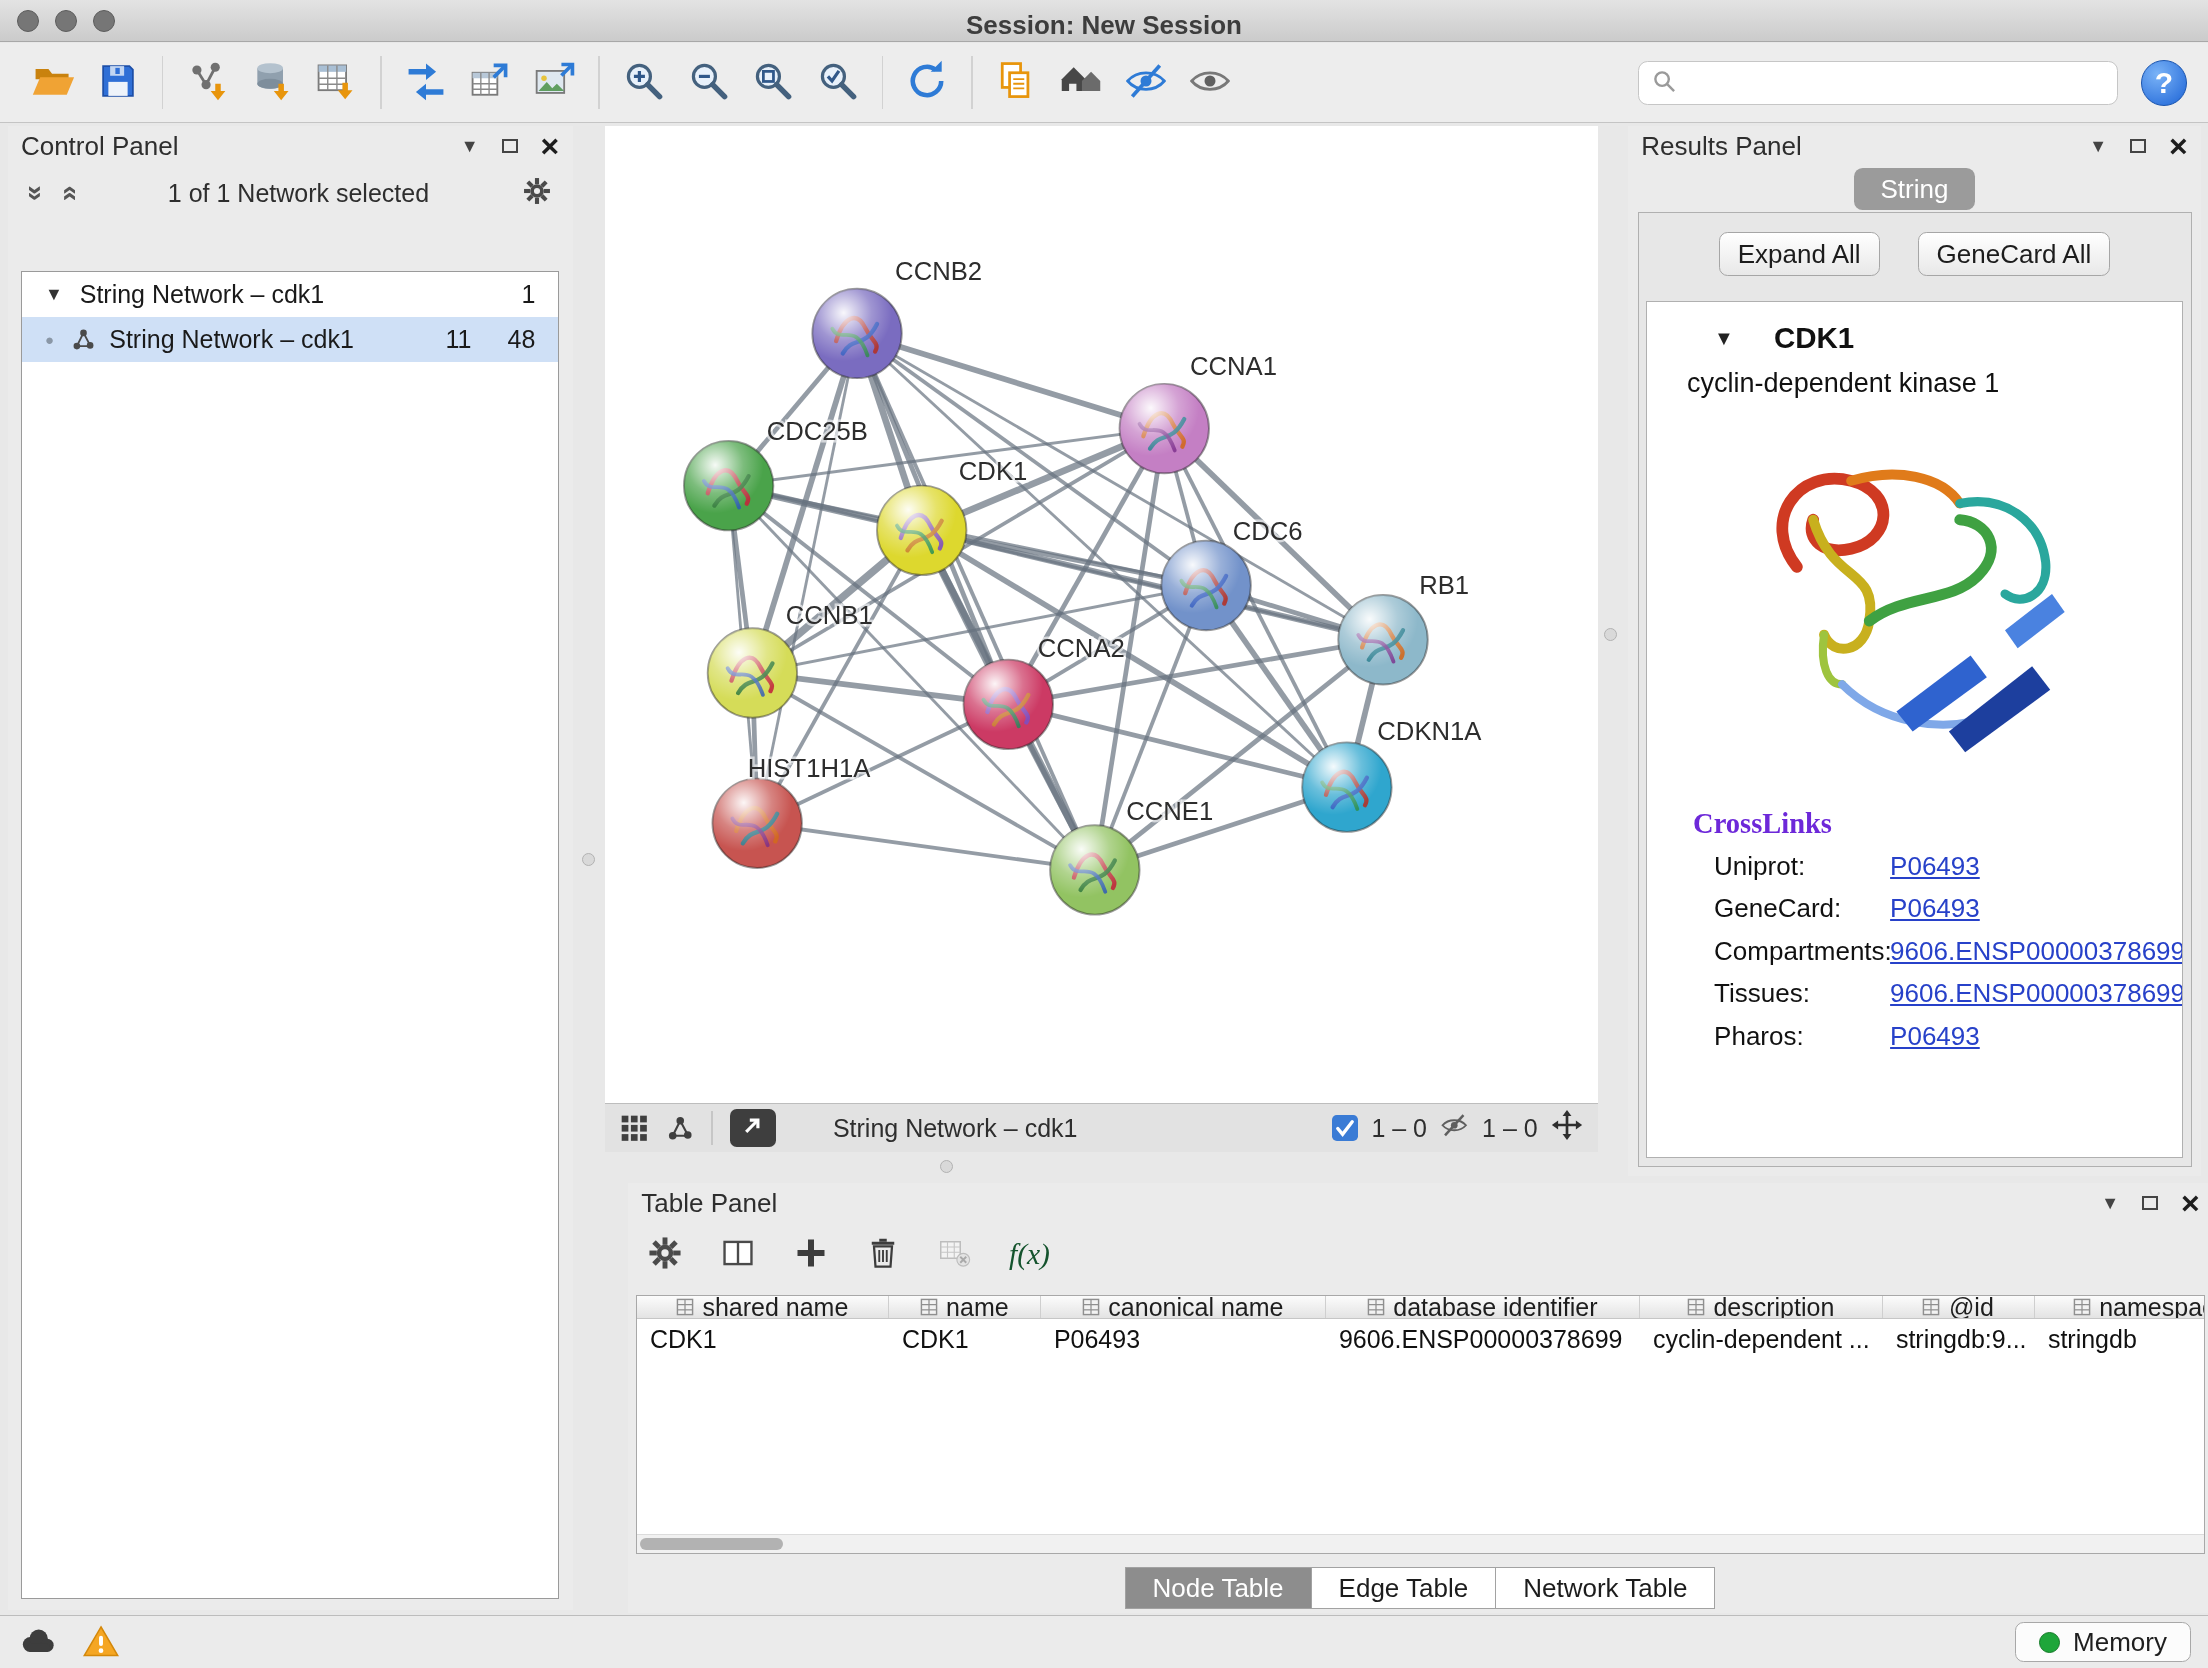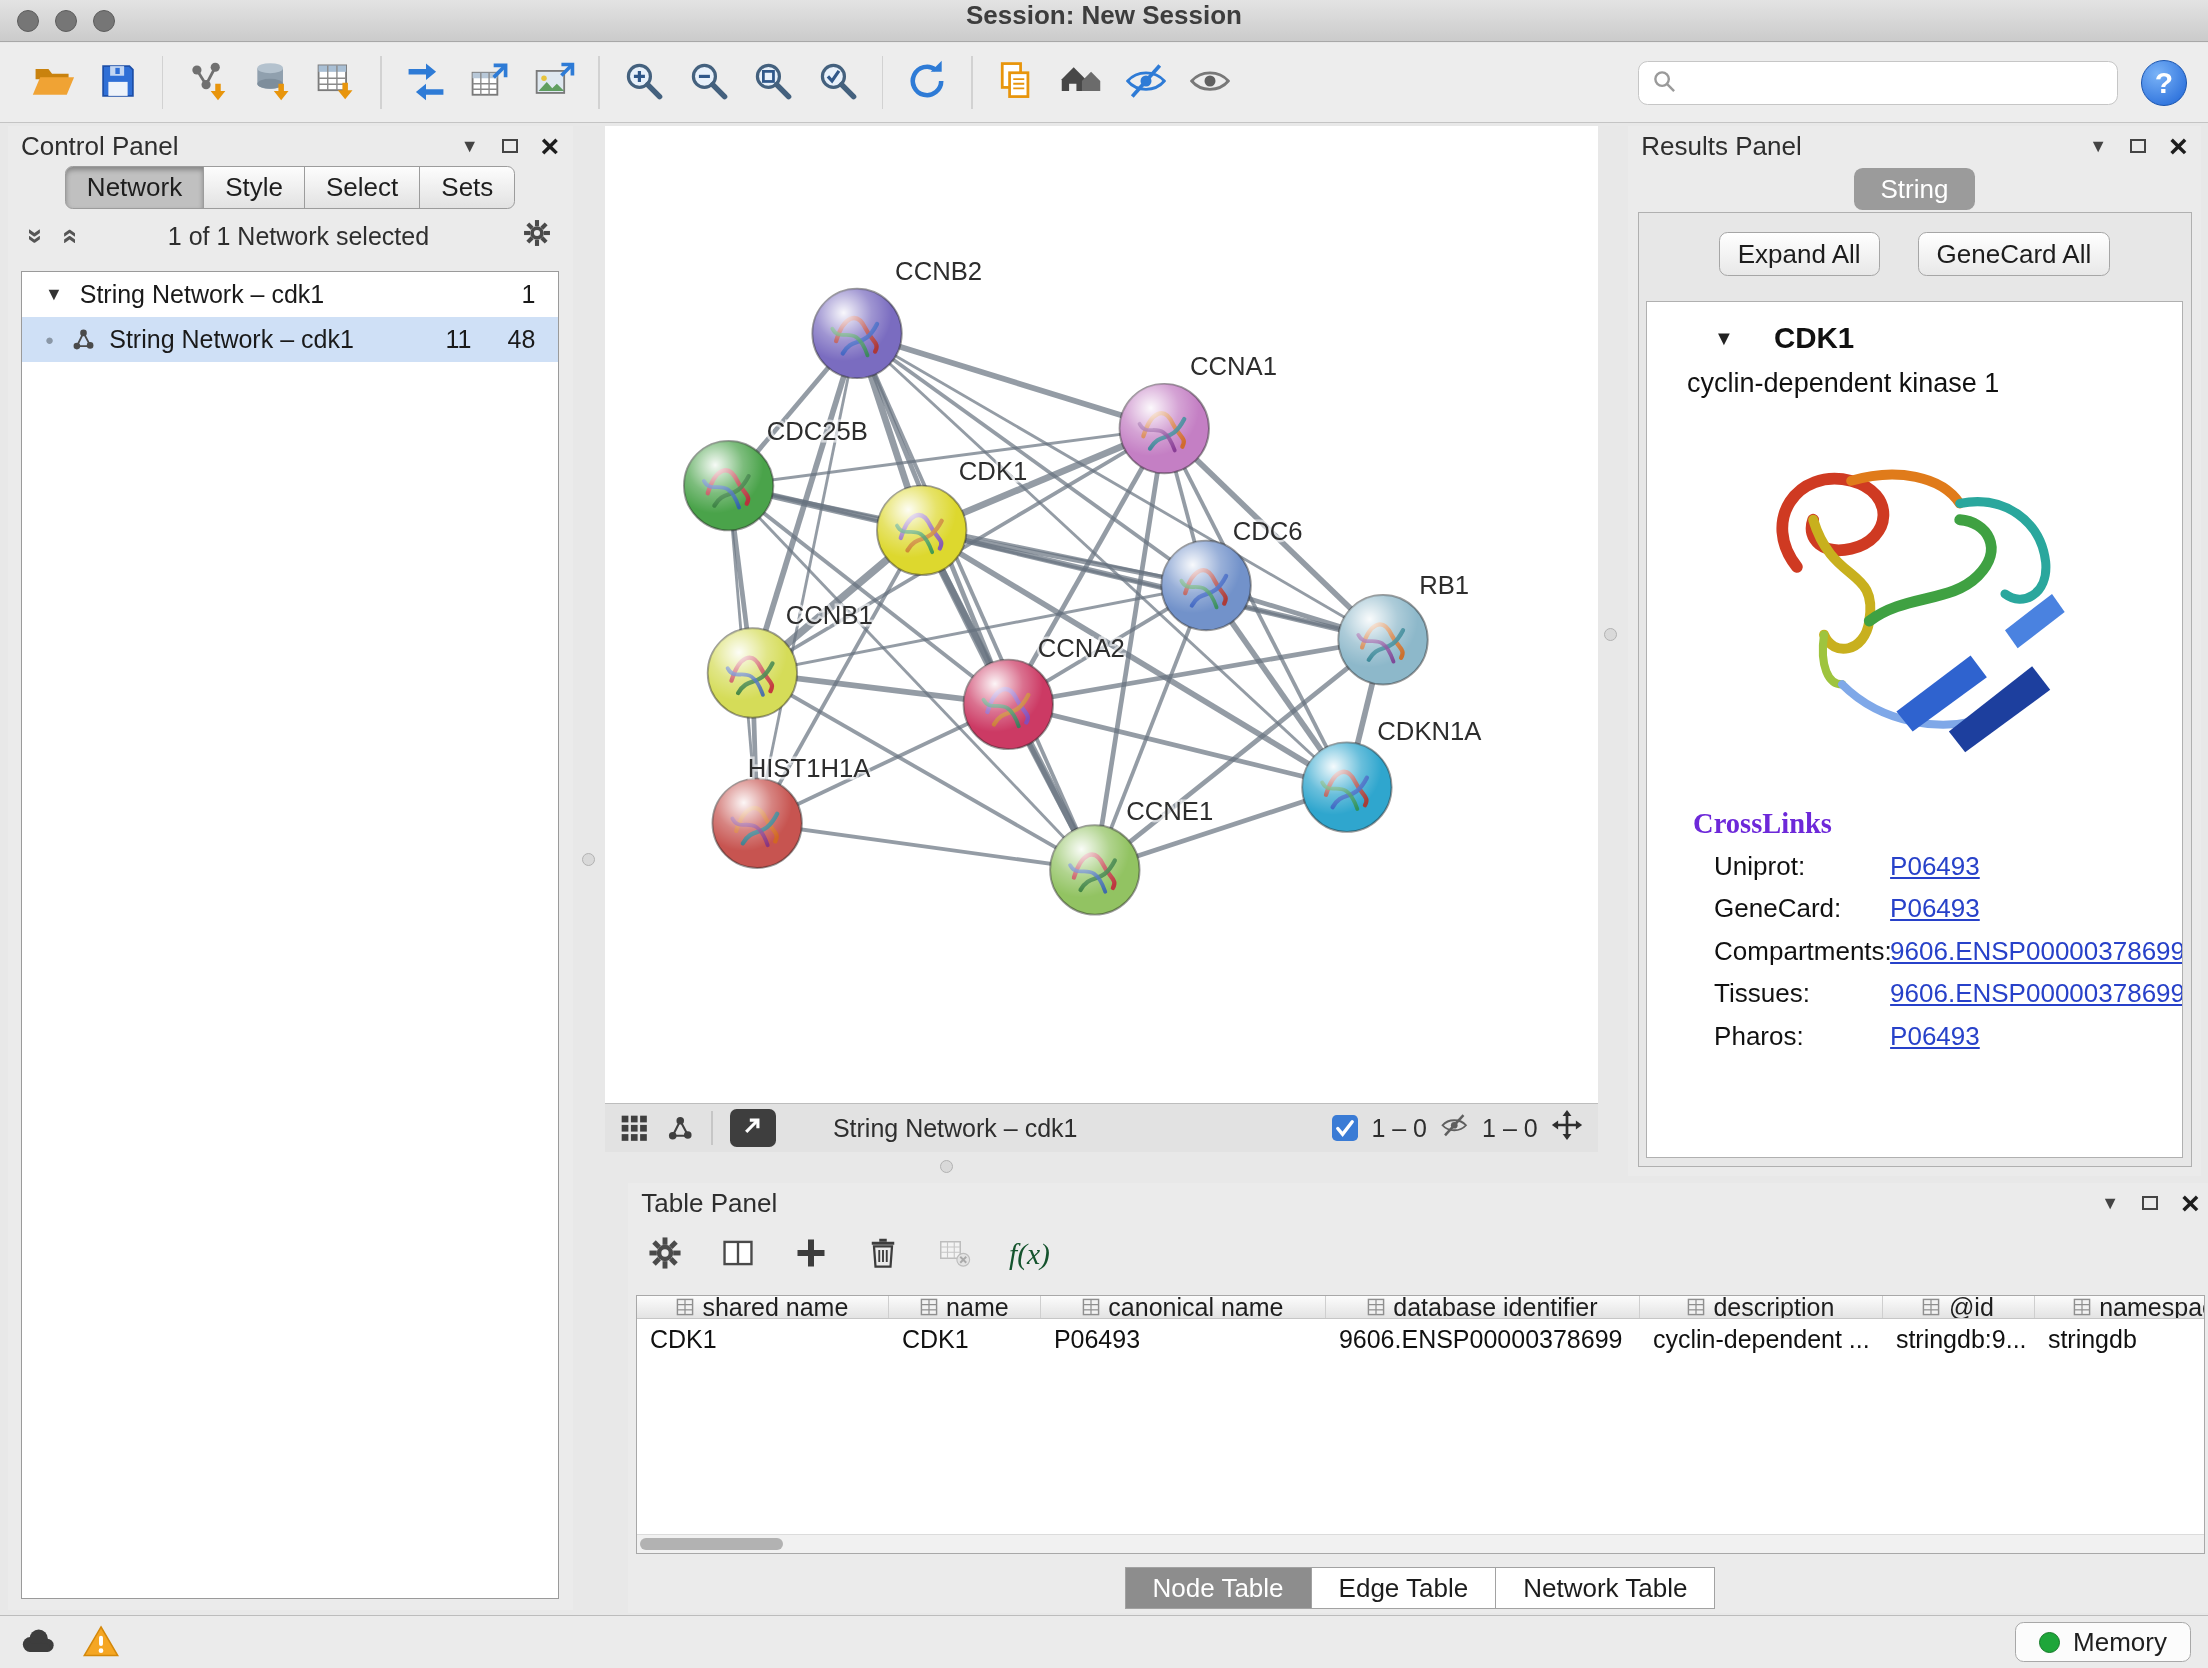--- a/index.html
+++ b/index.html
@@ -3,21 +3,21 @@
 <meta charset="utf-8">
 <style>
   *{margin:0;padding:0;box-sizing:border-box}
   html,body{width:2208px;height:1668px;overflow:hidden;background:#e8e8e8;
     font-family:"Liberation Sans",sans-serif;color:#222}
   .window{position:relative;width:2208px;height:1668px}
 
   
   .titlebar{position:absolute;left:0;top:0;right:0;height:42px;
     background:linear-gradient(#e3e3e3,#cbcbcb);border-bottom:1px solid #a8a8a8;
-    display:flex;align-items:flex-start;justify-content:center}
+    display:flex;align-items:flex-end;justify-content:center}
   .traffic{position:absolute;left:17px;top:9.5px;display:flex;gap:16px}
   .light{width:22px;height:22px;border-radius:50%;background:#767676;border:1px solid #5d5d5d}
   .title{font-size:26px;font-weight:600;color:#3d3d3d}
 
   
   .toolbar{position:absolute;left:0;top:43px;right:0;height:80px;background:#ededed;
     border-bottom:1.9px solid #c4c4c4;display:flex;align-items:center;padding:0 21px}
   .tbtn{width:55px;height:61px;display:flex;align-items:center;justify-content:center;flex:0 0 auto;margin:0 4.8px}
   .tsep{width:1.9px;height:53px;background:#d2d2d2;margin:0 11.4px;flex:0 0 auto}
   .search-box{margin-left:auto;width:480px;height:44px;background:#fff;border:1.9px solid #c6c6c6;
@@ -281,26 +281,20 @@
 
   <div class="control-panel">
     <div class="panel-head">
       <span>Control Panel</span>
       <div class="win-icons">
         <span class="wi-tri">▼</span>
         <span class="wi-box"></span>
         <span class="wi-x">×</span>
       </div>
     </div>
-    <div class="cp-tabs">
-        <div class="cp-tab sel">Network</div>
-        <div class="cp-tab">Style</div>
-        <div class="cp-tab">Select</div>
-        <div class="cp-tab">Sets</div>
-      </div>
     <div class="cp-sum">
       <span class="chev down">»</span>
       <span class="chev up">»</span>
       <span class="cp-sum-text">1 of 1 Network selected</span>
       <span><svg viewBox="0 0 44 44" width="30" height="30">
             <g fill="#4a4a4a">
               <rect x="19" y="3" width="6" height="9"></rect>
               <rect x="19" y="32" width="6" height="9"></rect>
               <rect x="3" y="19" width="9" height="6"></rect>
               <rect x="32" y="19" width="9" height="6"></rect>

